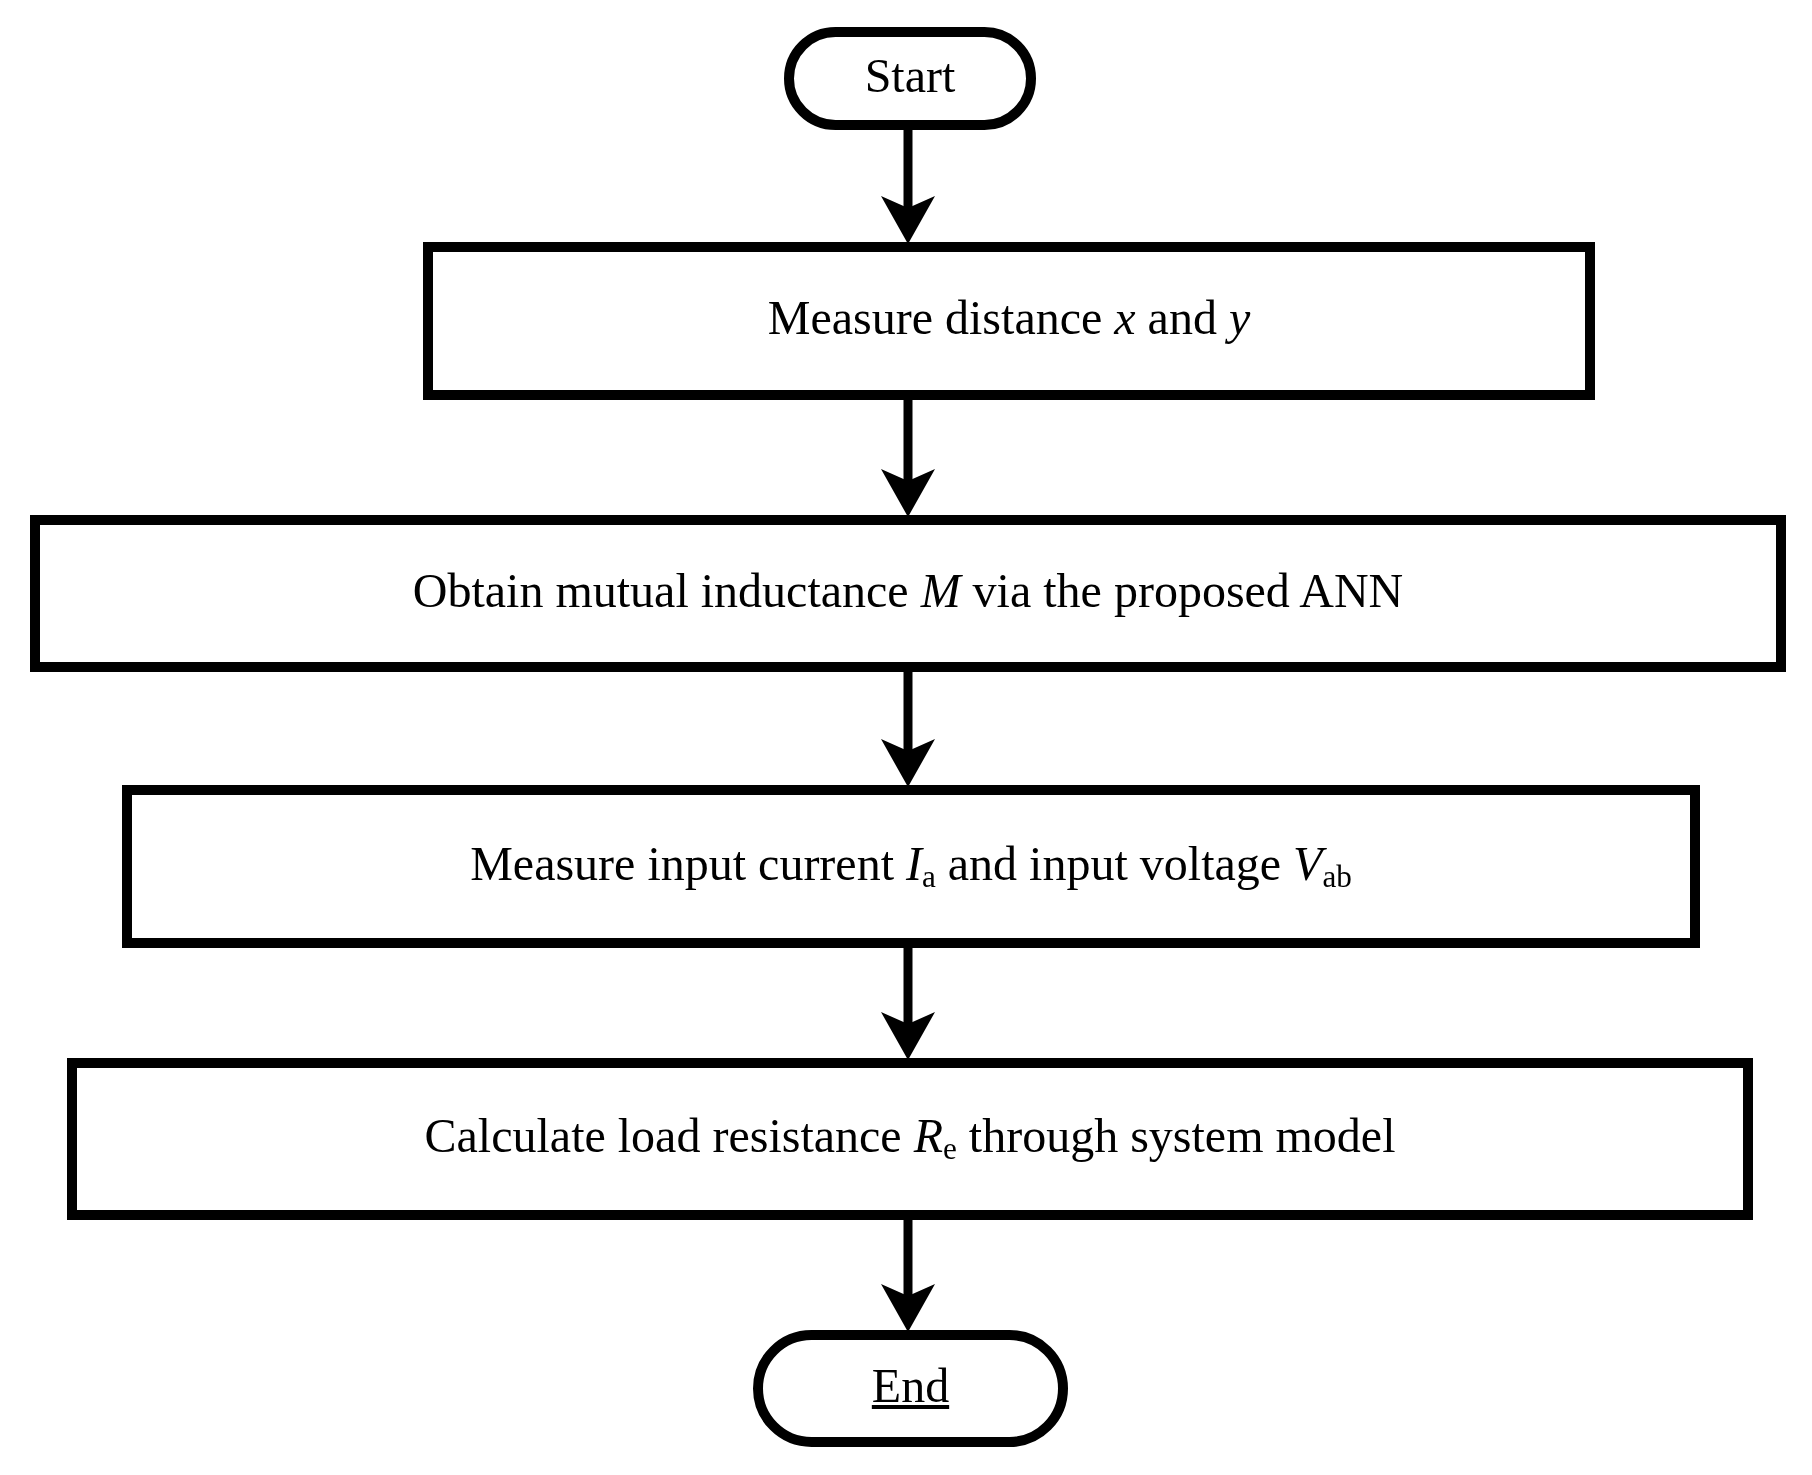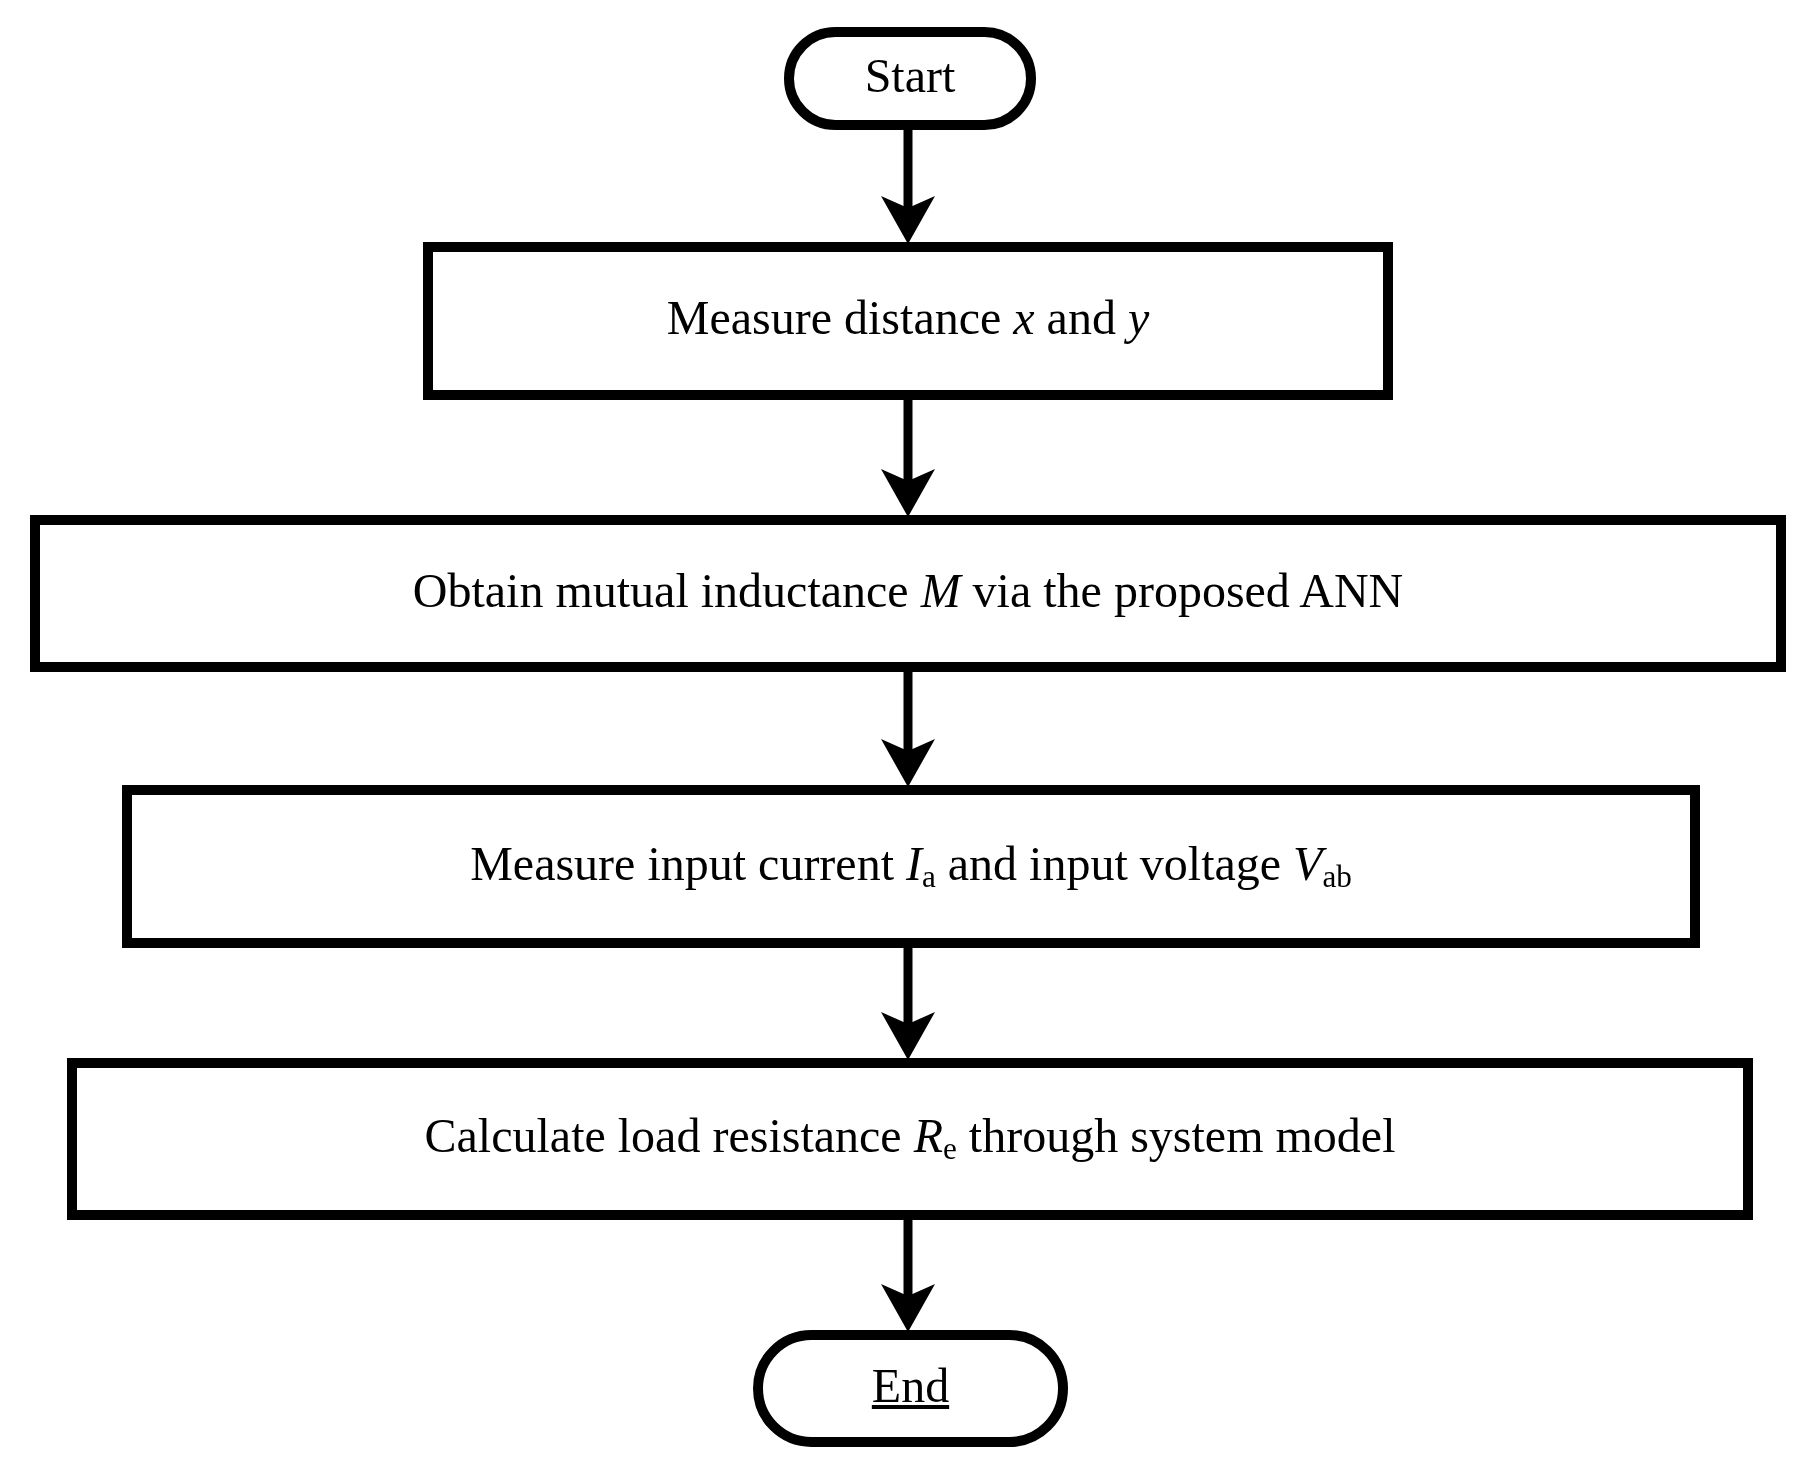--- a/index.html
+++ b/index.html
@@ -85,21 +85,21 @@
     <g>
       <line x1="908" y1="1216" x2="908" y2="1296"></line>
       <polygon points="908,1332 881,1284 908,1296 935,1284"></polygon>
     </g>
   </svg>
 
   <div class="node terminator" style="left:784px; top:27px; width:252px; height:103px;">
     <span class="txt"><span>Start</span></span>
   </div>
 
-  <div class="node process" style="left:423px; top:242px; width:970px; height:158px;">
+  <div class="node process" style="left:423px; top:242px; width:1172px; height:158px;">
     <span class="txt"><span>Measure distance </span><span class="it">x</span><span> and </span><span class="it">y</span></span>
   </div>
 
   <div class="node process" style="left:30px; top:515px; width:1756px; height:157px;">
     <span class="txt"><span>Obtain mutual inductance </span><span class="it">M</span><span> via the proposed ANN</span></span>
   </div>
 
   <div class="node process" style="left:122px; top:785px; width:1578px; height:163px;">
     <span class="txt"><span>Measure input current </span><span class="it">I</span><sub>a</sub><span> and input voltage </span><span class="it">V</span><sub>ab</sub></span>
   </div>

